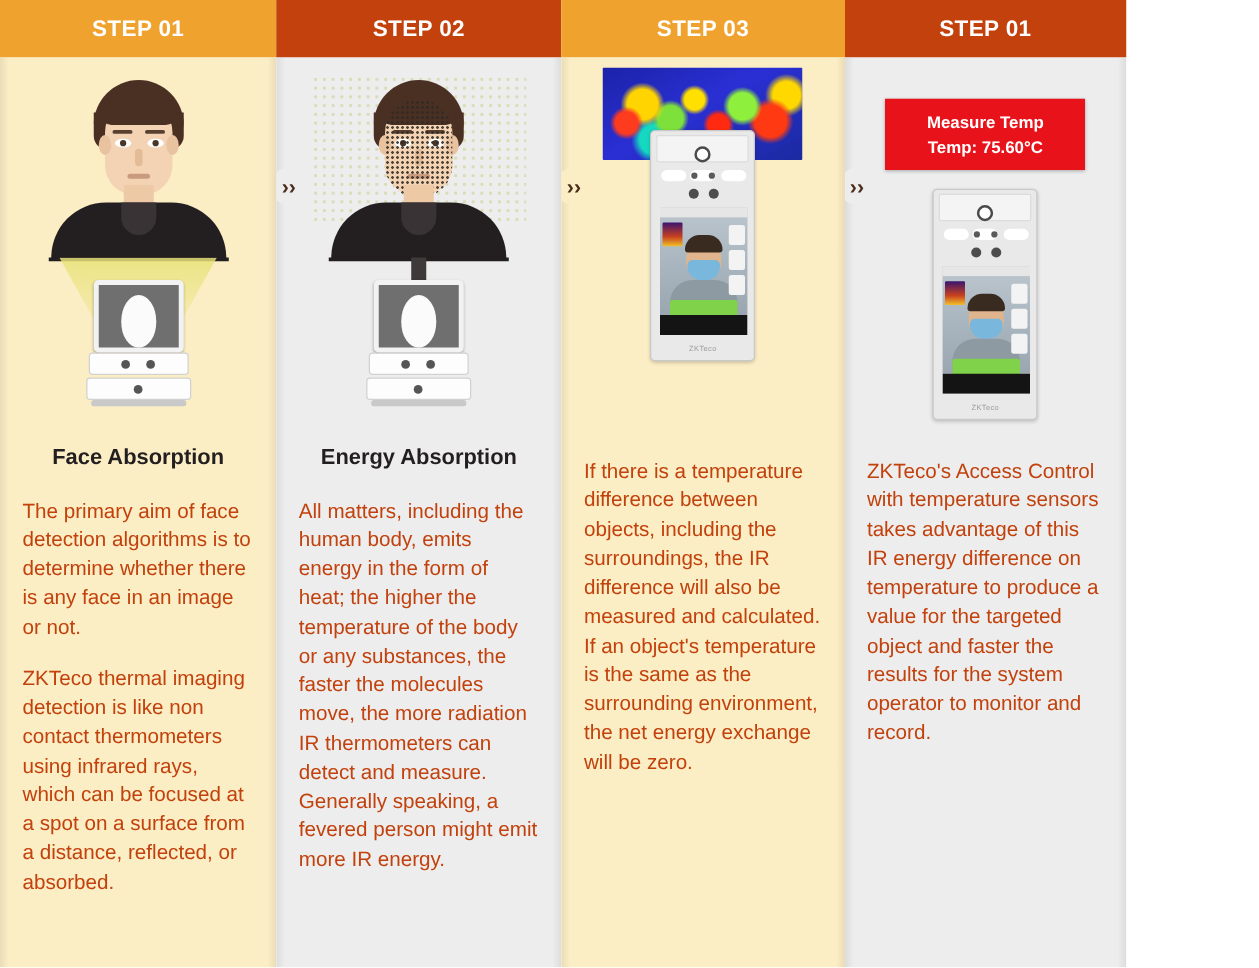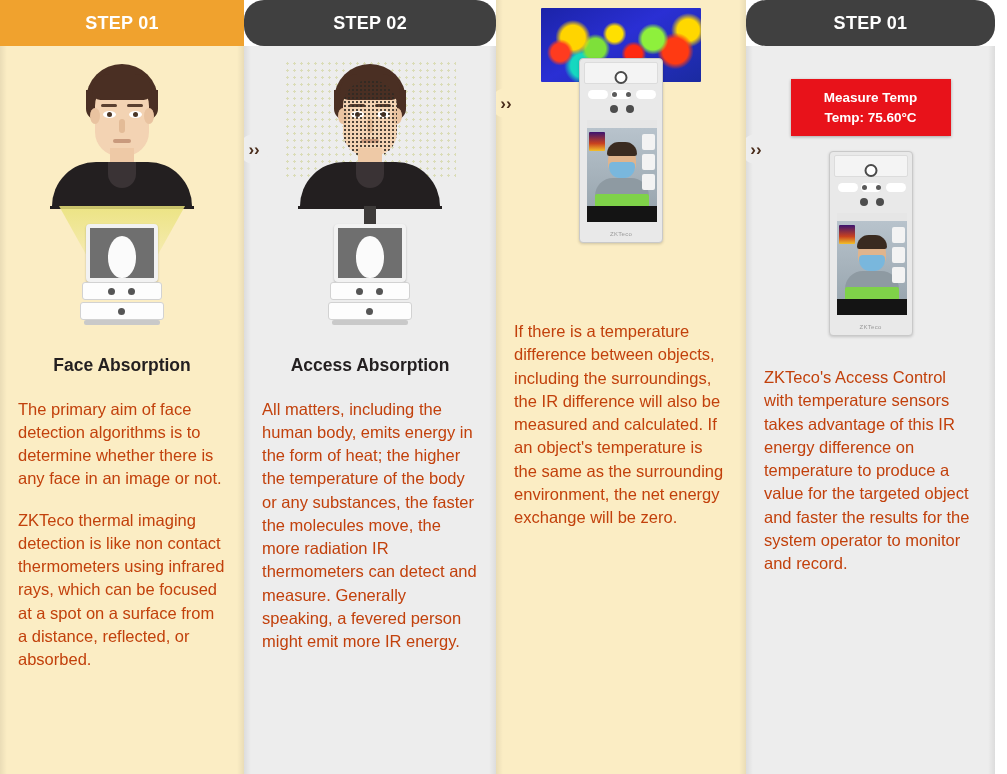--- a/index.html
+++ b/index.html
@@ -2,36 +2,36 @@
 <html><head>
 <meta charset="utf-8">
 <style>
   * { box-sizing: border-box; }
   html, body { margin:0; padding:0; }
   body {
     width:1007px; height:774px; overflow:hidden;
     font-family:"Liberation Sans", sans-serif;
     background:#ffffff;
   }
-  .board { position:relative; width:995px; height:774px; display:flex; }
+  .board { position:relative; width:901px; height:774px; display:flex; }
 
   .col { position:relative; height:774px; display:flex; flex-direction:column; }
   .col.c1 { width:247px; }
   .col.c2 { width:255px; }
   .col.c3 { width:253px; }
   .col.c4 { width:252px; }
 
   .hdr {
     height:46px; flex:0 0 46px;
     display:flex; align-items:center; justify-content:center;
     color:#ffffff; font-weight:bold; font-size:18px;
     letter-spacing:.3px;
   }
   .hdr.orange { background:#F0A22E; }
-  .hdr.gray   { background:#404040;border-radius:20px; }
+  .hdr.gray   { background:#c2410c; }
 
   .body {
     flex:1 1 auto; position:relative; overflow:hidden;
   }
   .body.cream { background:#FBEDC4; }
   .body.grayb { background:#EDEDED; }
 
   
   .body.cream:before, .body.grayb:before {
     content:""; position:absolute; left:0; top:0; bottom:0; width:7px;
@@ -280,28 +280,31 @@
               <div class="sc-oval"></div>
             </div>
           <div class="sc-bar1"></div>
             <div class="sc-d1"></div>
             <div class="sc-d2"></div>
           <div class="sc-bar2"></div>
             <div class="sc-d3"></div>
           <div class="sc-foot"></div>
         </div>
       </div>
-      <div class="title">Access Absorption</div>
+      <div class="title">Energy Absorption</div>
       <div class="paras">
         <p class="para">All matters, including the human body, emits energy in the form of heat; the higher the temperature of the body or any substances, the faster the molecules move, the more radiation IR thermometers can detect and measure. Generally speaking, a fevered person might emit more IR energy.</p>
       </div>
     </div>
   </div>
 
   <div class="col c3">
+    <div class="hdr orange">
+      <span>STEP 03</span>
+    </div>
     <div class="body cream">
       <div class="chev onCream" style="left:-5px;">››</div>
       <div class="art">
         <div class="thermal"></div>
         <div class="term" style="top:58px;">
           <div class="tTop">
               <div class="tLens"></div>
             </div>
           <div class="tIr1"></div>
             <div class="tCam"></div>

